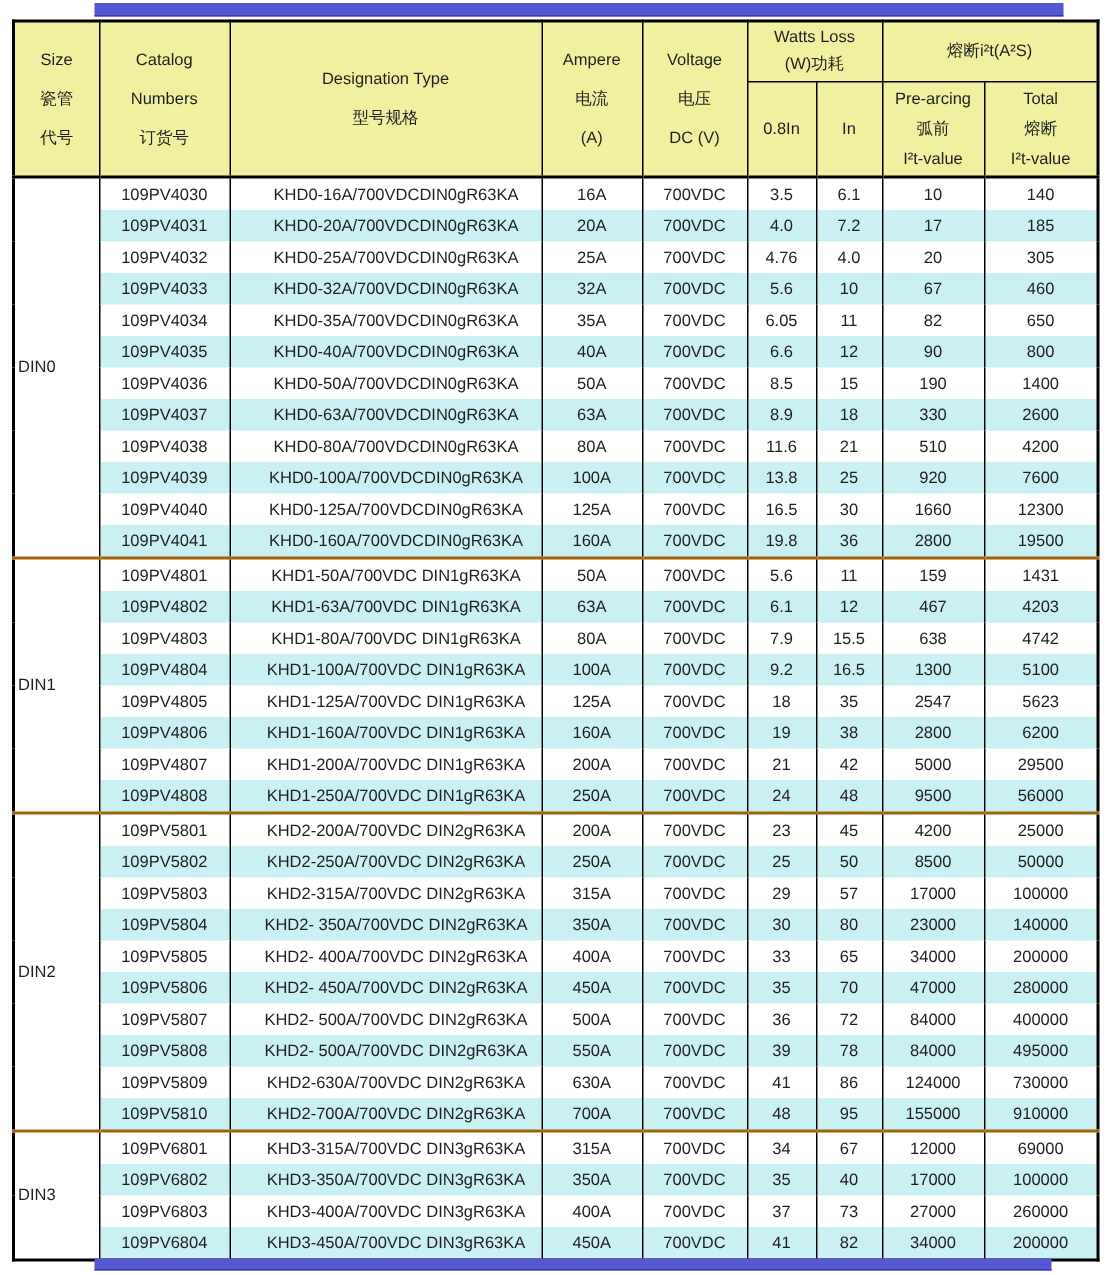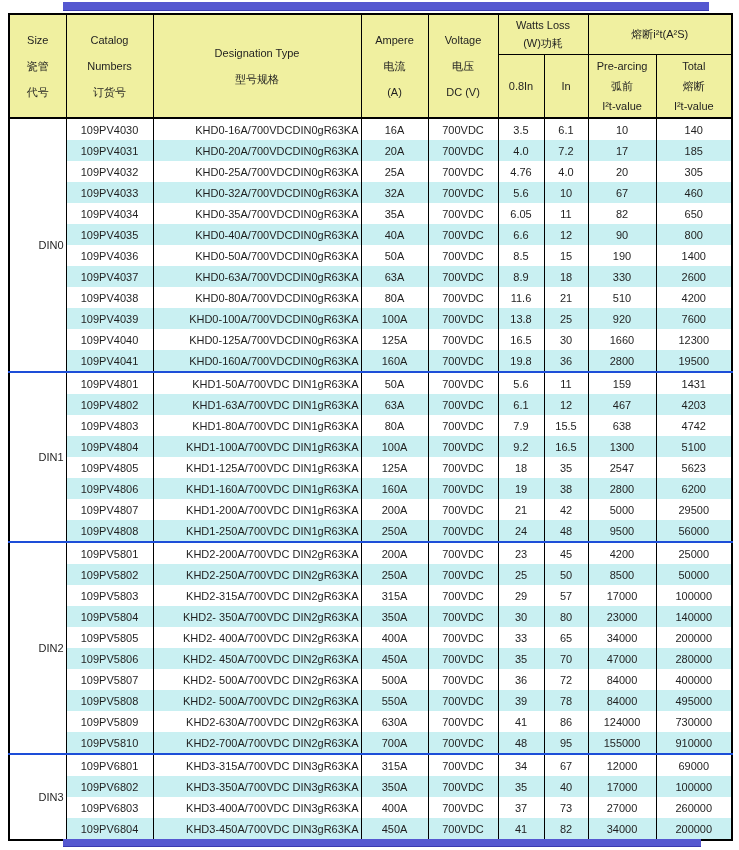--- a/index.html
+++ b/index.html
@@ -52,26 +52,26 @@
     border-left:1px solid #000;
     border-right:1px solid #000;
     text-align:center;
     height:21px;
     padding:0 2px;
     background:#ffffff;
     white-space:nowrap;
     overflow:hidden;
   }
   tbody tr.alt td { background:#c9f0f2; }
-  tbody tr.section-start td { border-top:2px solid #1d4ed8; }
-  td.designation { text-align:right; padding-left:16px;margin-left:40px; }
+  tbody tr.section-start td { border-top:2px solid #a16207; }
+  td.designation { text-align:center; padding-left:16px;margin-left:40px; }
   td.size-cell {
     background:#ffffff !important;
     font-size:11px;
-    text-align:right;
+    text-align:left;
     vertical-align:middle;
   }
 </style>
 </head>
 <body>
 
 <div class="page">
   <div class="top-bar"></div>
 
   <table class="spec">

